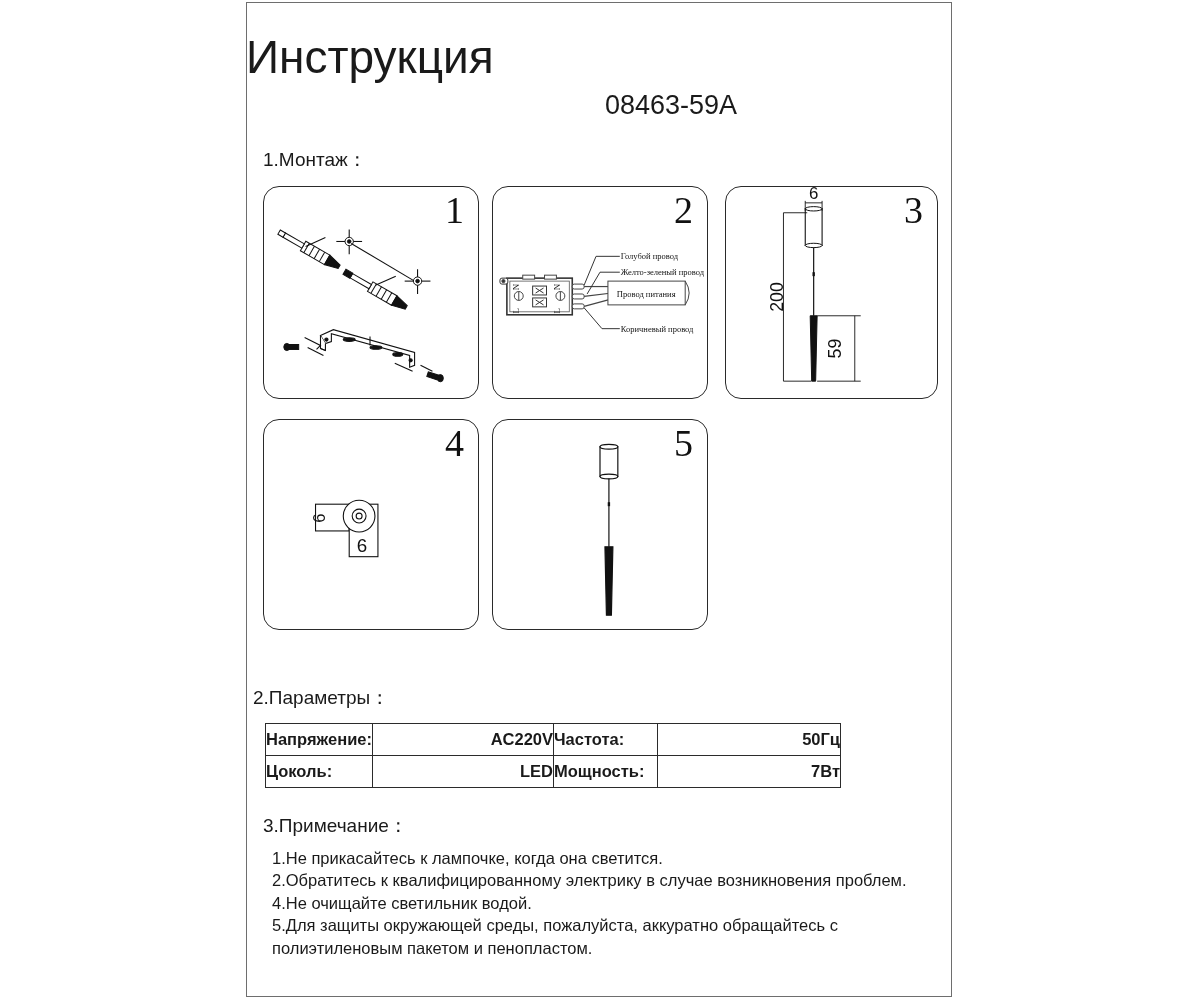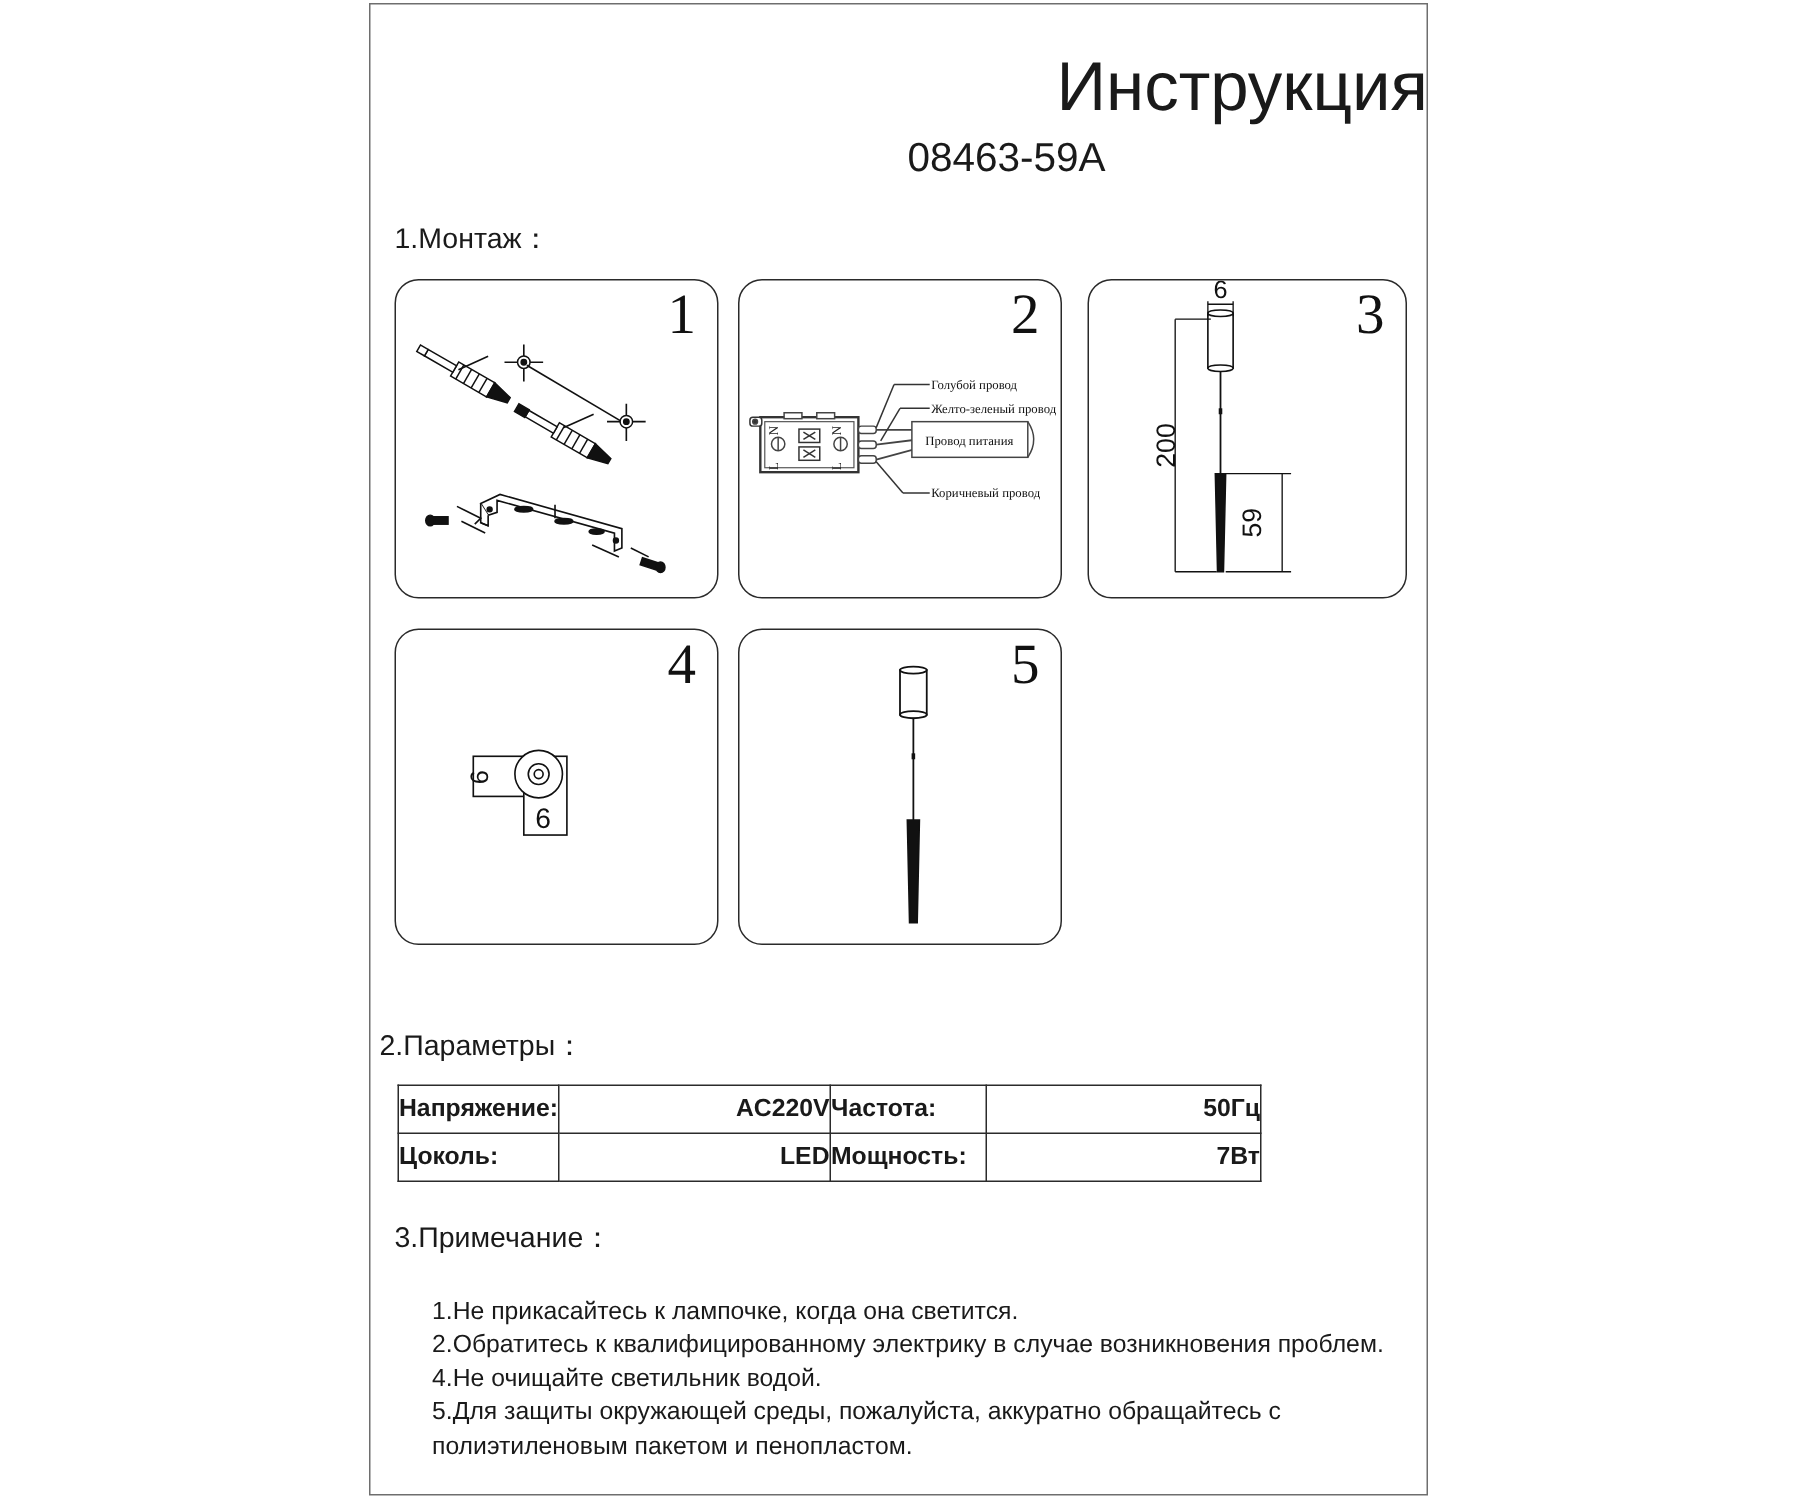--- a/index.html
+++ b/index.html
@@ -27,21 +27,21 @@
     box-sizing: border-box;
     background: #fff;
   }
 
   
   #doc-title {
     position: absolute;
     left: 246px;
     top: 34px;
     width: 706px;
-    text-align: right;
+    text-align: left;
     font-size: 46px;
     font-weight: 400;
     letter-spacing: 0px;
     line-height: 1;
   }
   #doc-model {
     position: absolute;
     left: 246px;
     top: 92px;
     width: 850px;
@@ -116,21 +116,21 @@
   col.c2 { width: 181px; }
   col.c3 { width: 104px; }
   col.c4 { width: 183px; }
 
   
   #notes-list {
     position: absolute;
     left: 272px;
     top: 847px;
     width: 660px;
-    margin: 16px;
+    margin: 0;
     padding: 0;
     list-style: none;
   }
   #notes-list li {
     font-size: 16.5px;
     line-height: 22.4px;
     white-space: pre-line;
     margin: 0;
     padding: 0;
   }

